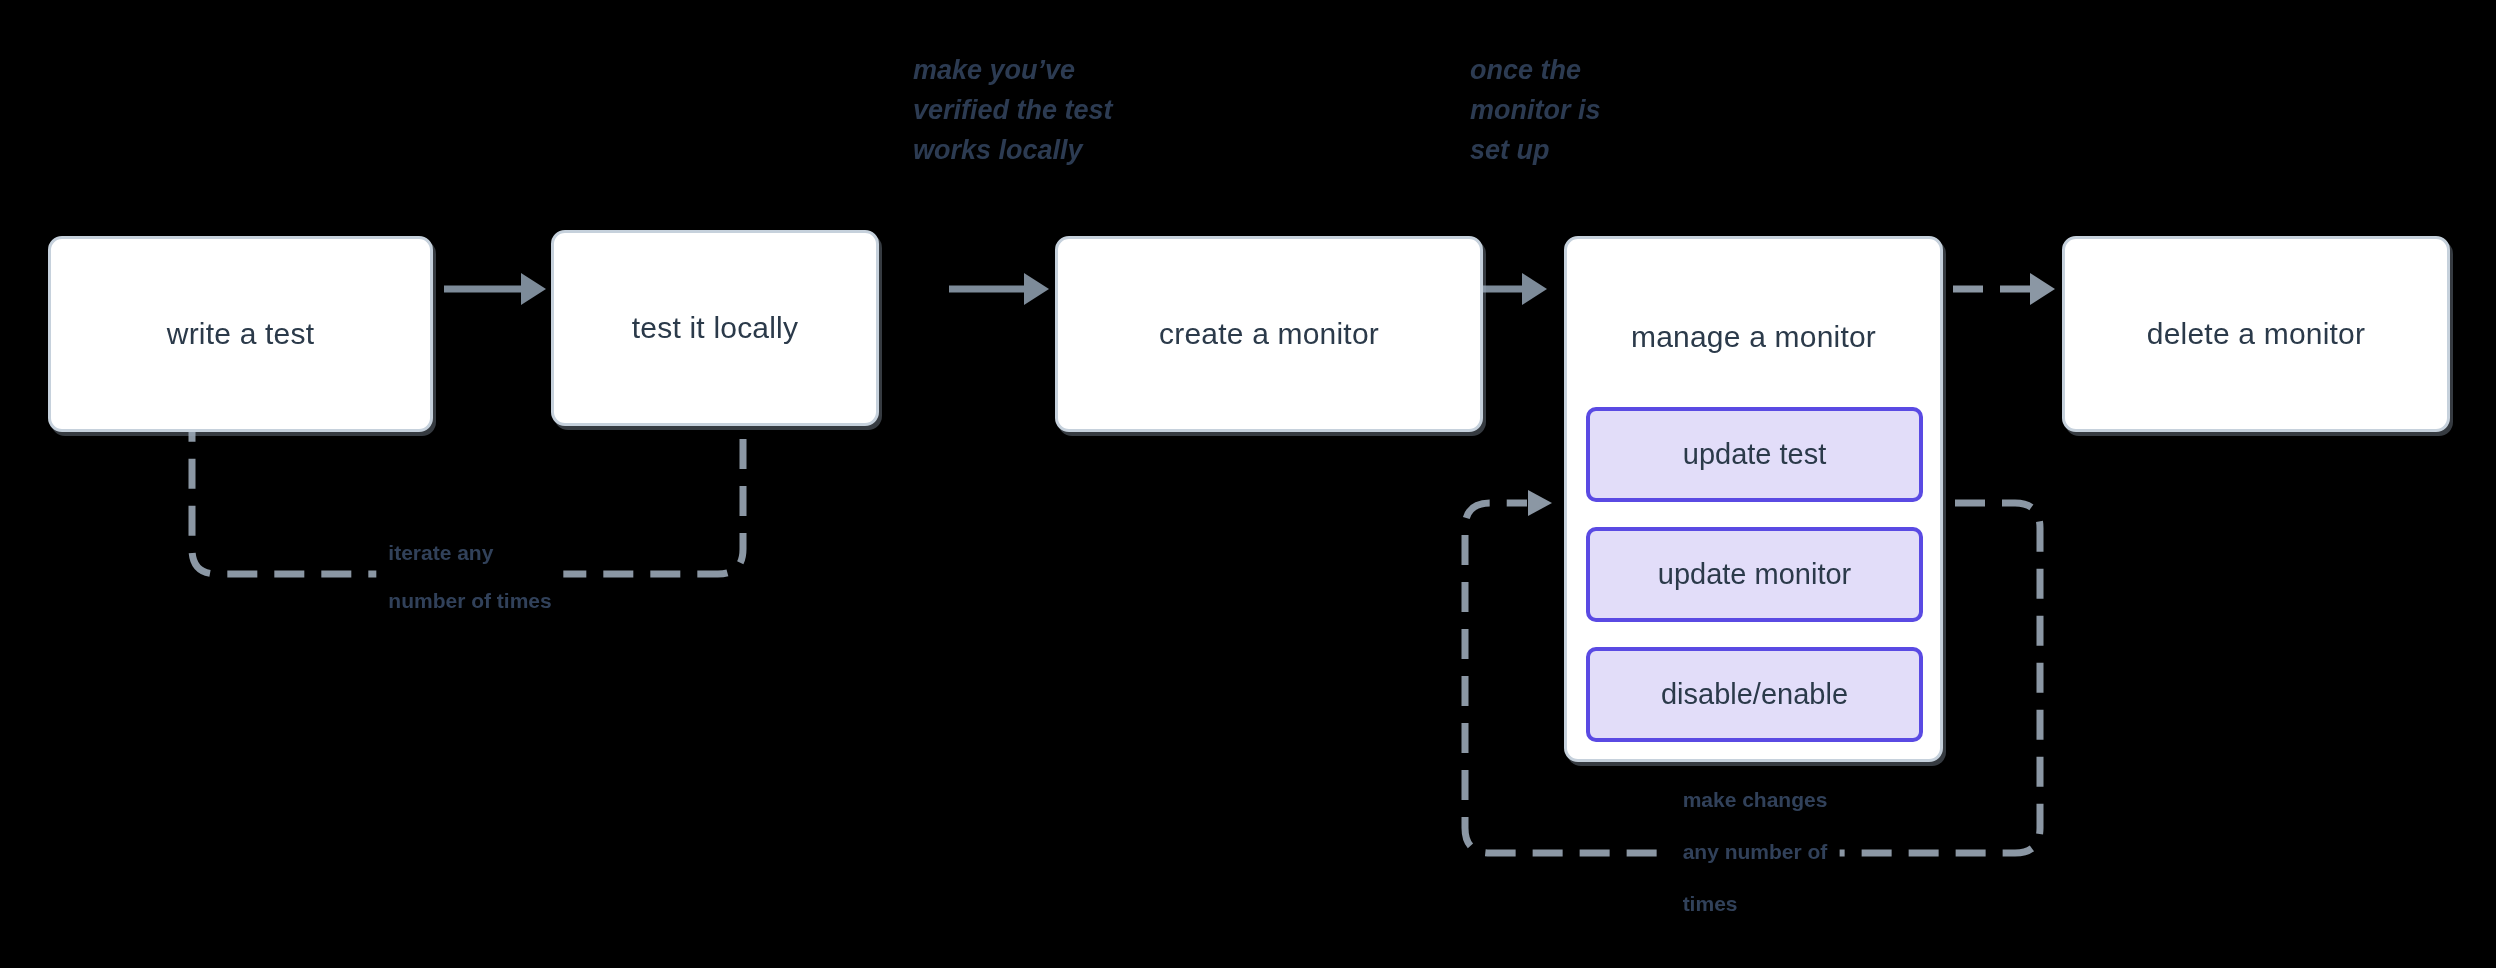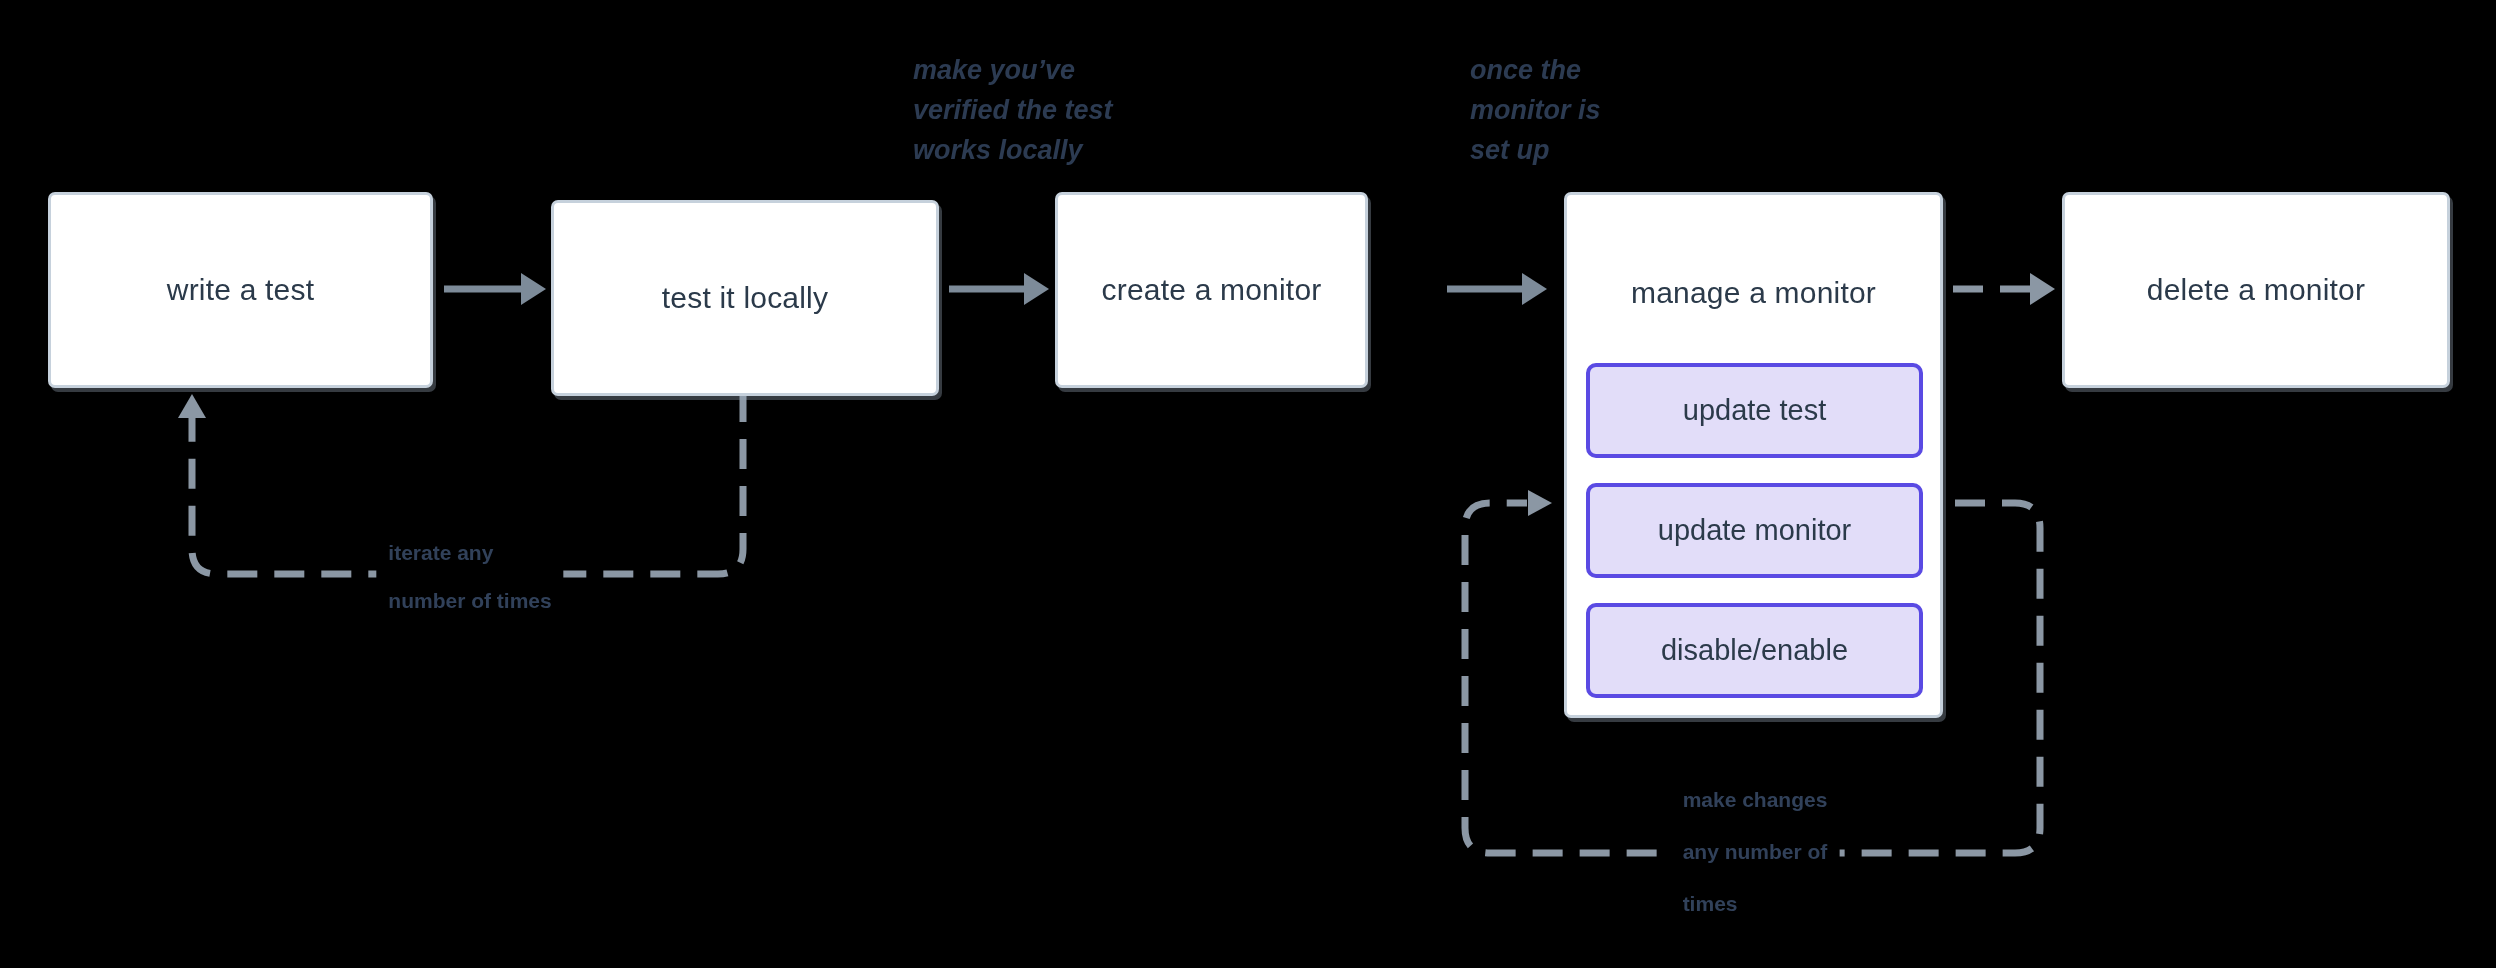--- a/index.html
+++ b/index.html
@@ -18,23 +18,23 @@
   .solid-arrow line{stroke:var(--arrow-solid);stroke-width:7;}
   .solid-arrow polygon{fill:var(--arrow-solid);}
   .dash{fill:none;stroke:var(--arrow-dashed);stroke-width:7;stroke-dasharray:30 17;}
   .loop polygon, .dashed-arrow polygon{fill:var(--arrow-dashed);}
   .dashed-arrow line{stroke:var(--arrow-dashed);stroke-width:7;stroke-dasharray:30 17;}
 
   .node{
     position:absolute; box-sizing:border-box;
     background:var(--node-fill);
     border:3px solid var(--node-border);
-    border-radius:7px;
+    border-radius:14px;
     box-shadow:3px 4px 0 rgba(155,170,185,0.35);
-    display:flex; align-items:center; justify-content:center;
+    display:flex; align-items:center; justify-content:center;margin-top:44px;
   }
   .node-label{
     color:var(--node-text); font-size:30px; line-height:36px;
     letter-spacing:0.2px; text-align:center;
   }
   .node.manage{align-items:flex-start; justify-content:center;}
   .manage-label{position:absolute; top:80px; left:0; right:0;}
   .sub-stack{position:absolute; top:168px; left:19px; width:337px;}
   .subnode{
     box-sizing:border-box; height:95px; margin-bottom:25px;
@@ -89,25 +89,25 @@
     <g class="loop">
       <path class="dash" d="M1955 503 L2015 503 Q2040 503 2040 528 L2040 828 Q2040 853 2015 853 L1490 853 Q1465 853 1465 828 L1465 528 Q1465 503 1490 503 L1527 503"></path>
       <polygon points="1528,490 1552,503 1528,516"></polygon>
     </g>
   </svg>
 
   <div class="node" style="left:48px;top:192px;width:385px;height:196px;">
     <span class="node-label">write a test</span>
   </div>
 
-  <div class="node" style="left:551px;top:200px;width:388px;height:196px;">
+  <div class="node" style="left:551px;top:186px;width:328px;height:196px;">
     <span class="node-label">test it locally</span>
   </div>
 
-  <div class="node" style="left:1055px;top:192px;width:313px;height:196px;">
+  <div class="node" style="left:1055px;top:192px;width:428px;height:196px;">
     <span class="node-label">create a monitor</span>
   </div>
 
   <div class="node" style="left:2062px;top:192px;width:388px;height:196px;">
     <span class="node-label">delete a monitor</span>
   </div>
 
   <div class="node manage" style="left:1564px;top:192px;width:379px;height:526px;">
     <span class="node-label manage-label">manage a monitor</span>
     <div class="sub-stack">

